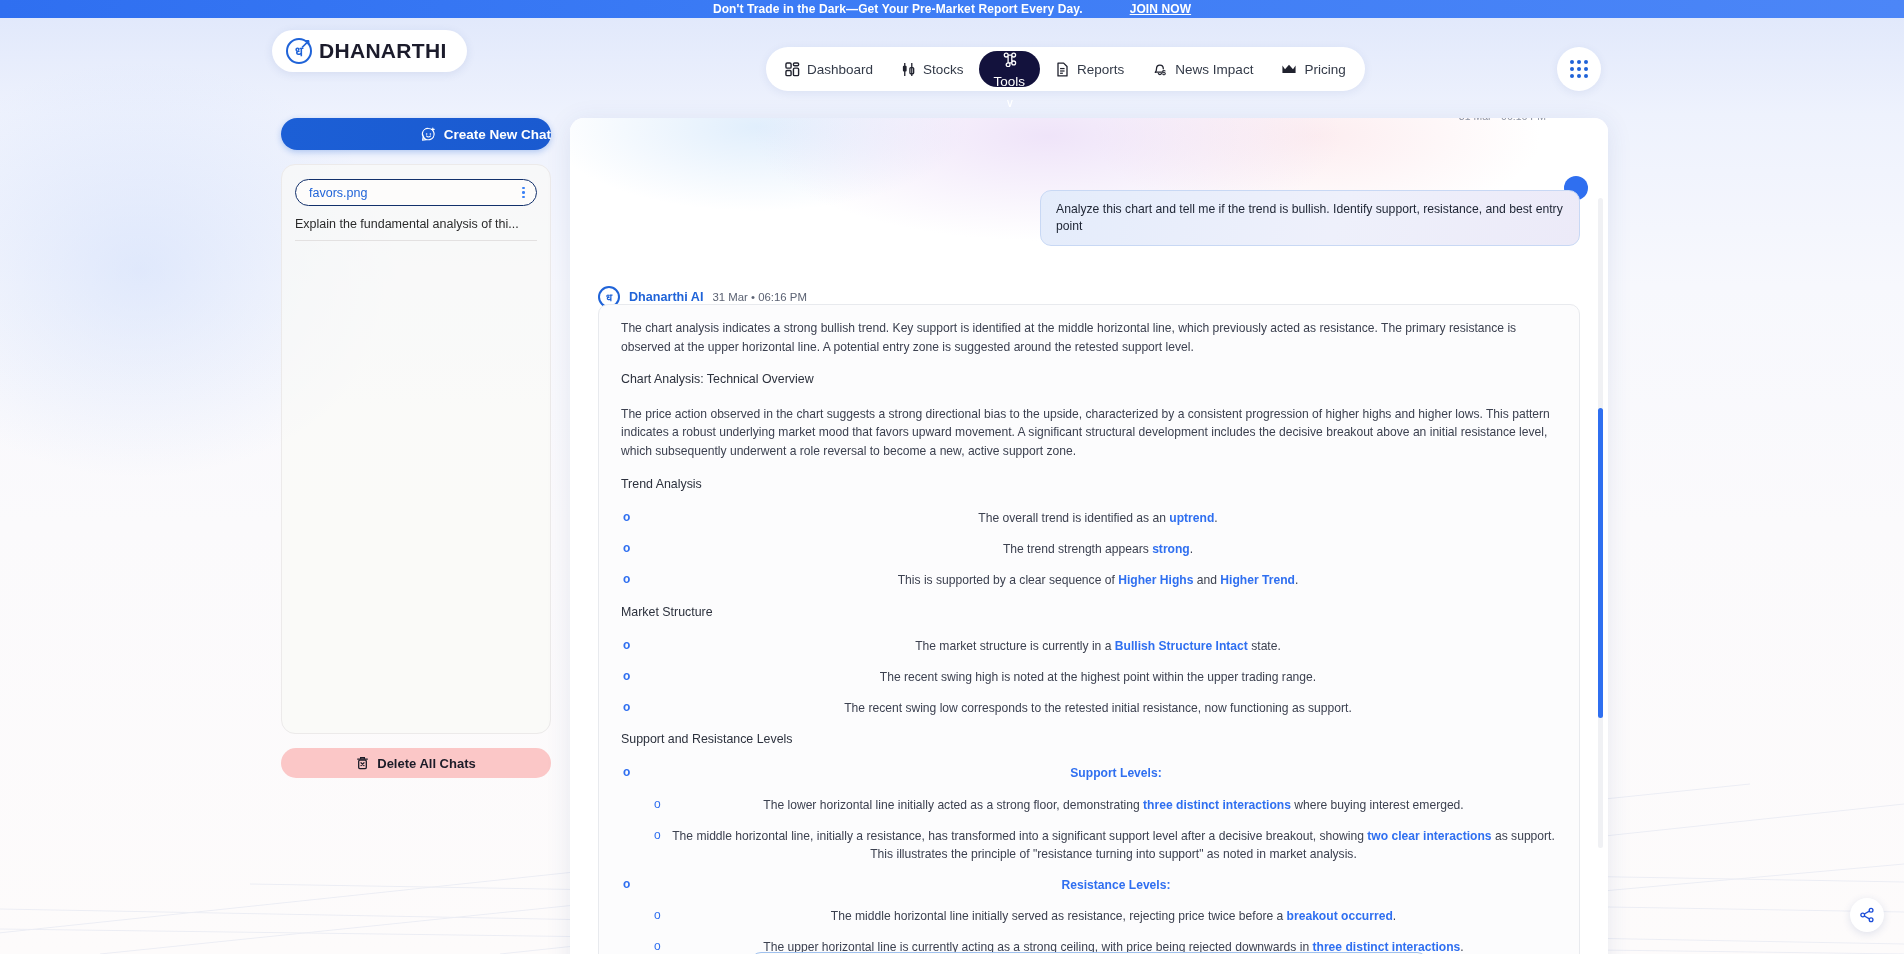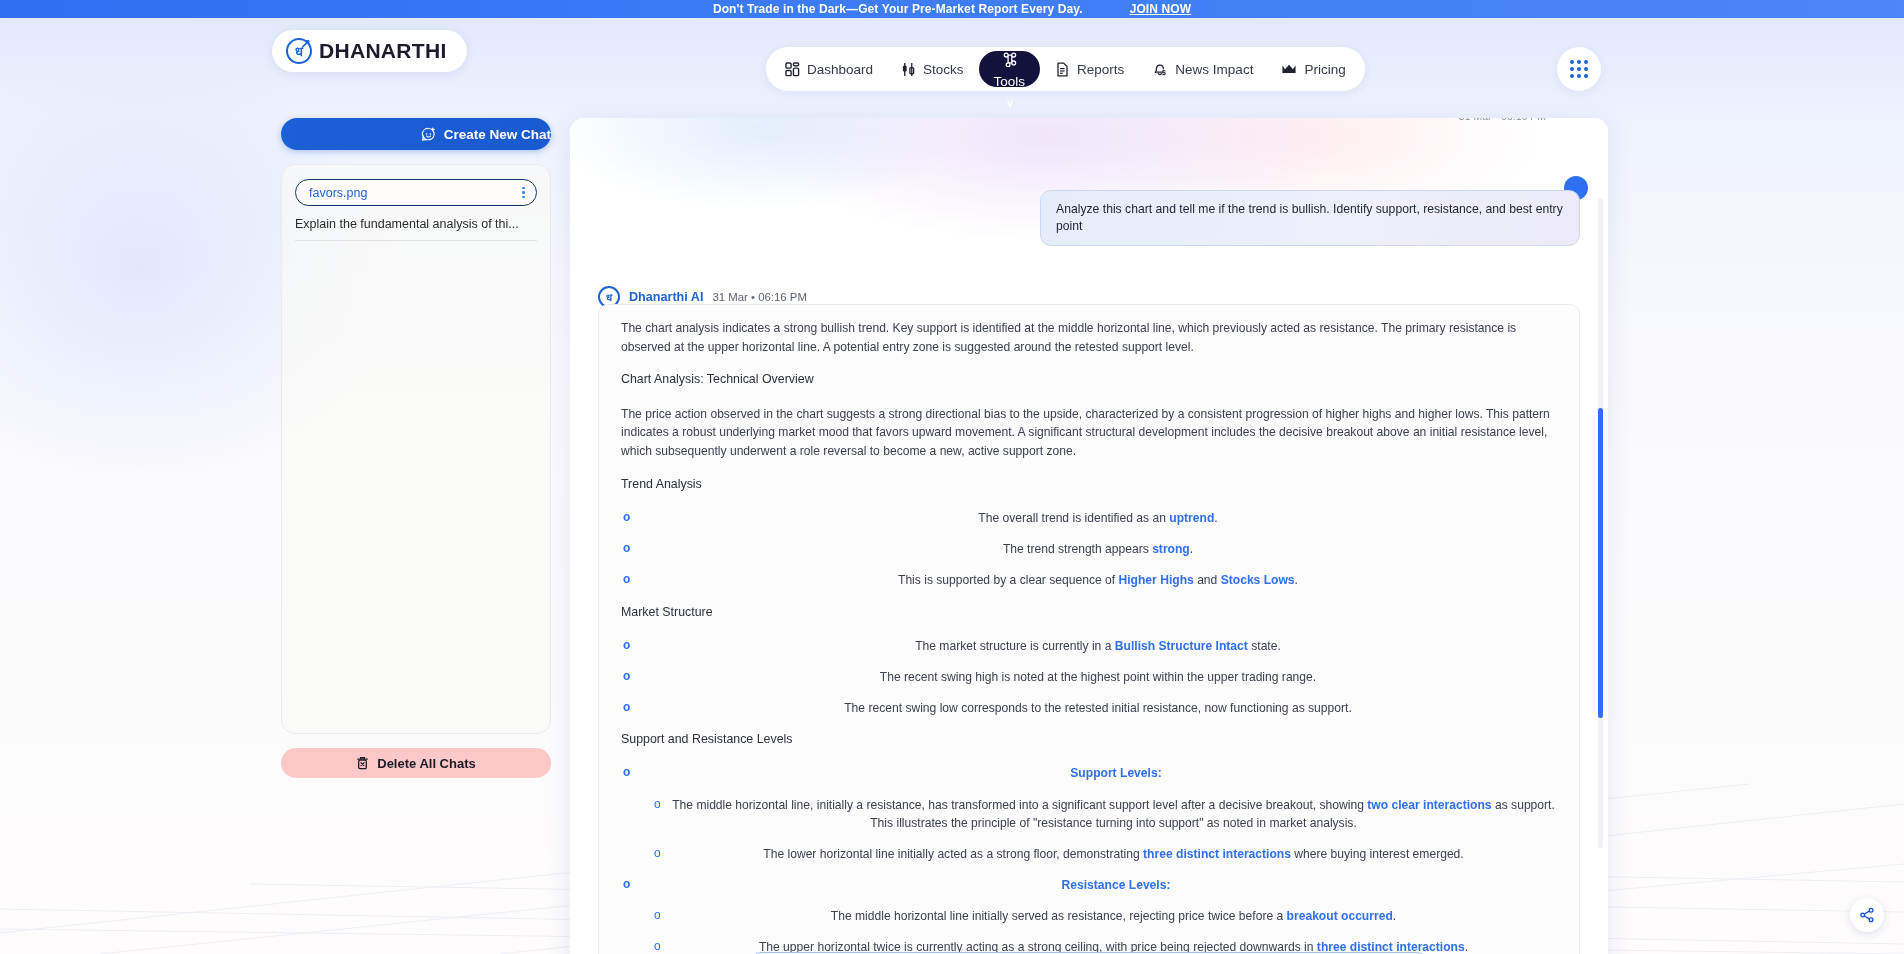--- a/index.html
+++ b/index.html
@@ -360,21 +360,21 @@
 
         <h4>Trend Analysis</h4>
         <ul class="blist">
           <li>
             <span>The overall trend is identified as an </span><span class="hl">uptrend</span><span>.</span>
           </li>
           <li>
             <span>The trend strength appears </span><span class="hl">strong</span><span>.</span>
           </li>
           <li>
-            <span>This is supported by a clear sequence of </span><span class="hl">Higher Highs</span><span> and </span><span class="hl">Stocks Lows</span><span>.</span>
+            <span>This is supported by a clear sequence of </span><span class="hl">Higher Highs</span><span> and </span><span class="hl">Higher Trend</span><span>.</span>
           </li>
         </ul>
 
         <h4>Market Structure</h4>
         <ul class="blist">
           <li>
             <span>The market structure is currently in a </span><span class="hl">Bullish Structure Intact</span><span> state.</span>
           </li>
           <li>
             <span>The recent swing high is noted at the highest point within the upper trading range.</span>
@@ -383,35 +383,35 @@
             <span>The recent swing low corresponds to the retested initial resistance, now functioning as support.</span>
           </li>
         </ul>
 
         <h4>Support and Resistance Levels</h4>
         <ul class="blist">
           <li>
             <span class="lbl">Support Levels:</span>
             <ul class="blist">
               <li>
-                <span>The middle horizontal line, initially a resistance, has transformed into a significant support level after a decisive breakout, showing </span><span class="hl">two clear interactions</span><span> as support. This illustrates the principle of "resistance turning into support" as noted in market analysis.</span>
+                <span>The lower horizontal line initially acted as a strong floor, demonstrating </span><span class="hl">three distinct interactions</span><span> where buying interest emerged.</span>
               </li>
               <li>
-                <span>The lower horizontal line initially acted as a strong floor, demonstrating </span><span class="hl">three distinct interactions</span><span> where buying interest emerged.</span>
+                <span>The middle horizontal line, initially a resistance, has transformed into a significant support level after a decisive breakout, showing </span><span class="hl">two clear interactions</span><span> as support. This illustrates the principle of "resistance turning into support" as noted in market analysis.</span>
               </li>
             </ul>
           </li>
           <li>
             <span class="lbl">Resistance Levels:</span>
             <ul class="blist">
               <li>
                 <span>The middle horizontal line initially served as resistance, rejecting price twice before a </span><span class="hl">breakout occurred</span><span>.</span>
               </li>
               <li>
-                <span>The upper horizontal twice is currently acting as a strong ceiling, with price being rejected downwards in </span><span class="hl">three distinct interactions</span><span>.</span>
+                <span>The upper horizontal line is currently acting as a strong ceiling, with price being rejected downwards in </span><span class="hl">three distinct interactions</span><span>.</span>
               </li>
             </ul>
           </li>
         </ul>
 
       </article>
 
       <div class="sbar-track">
         <div class="sbar-thumb"></div>
       </div>

